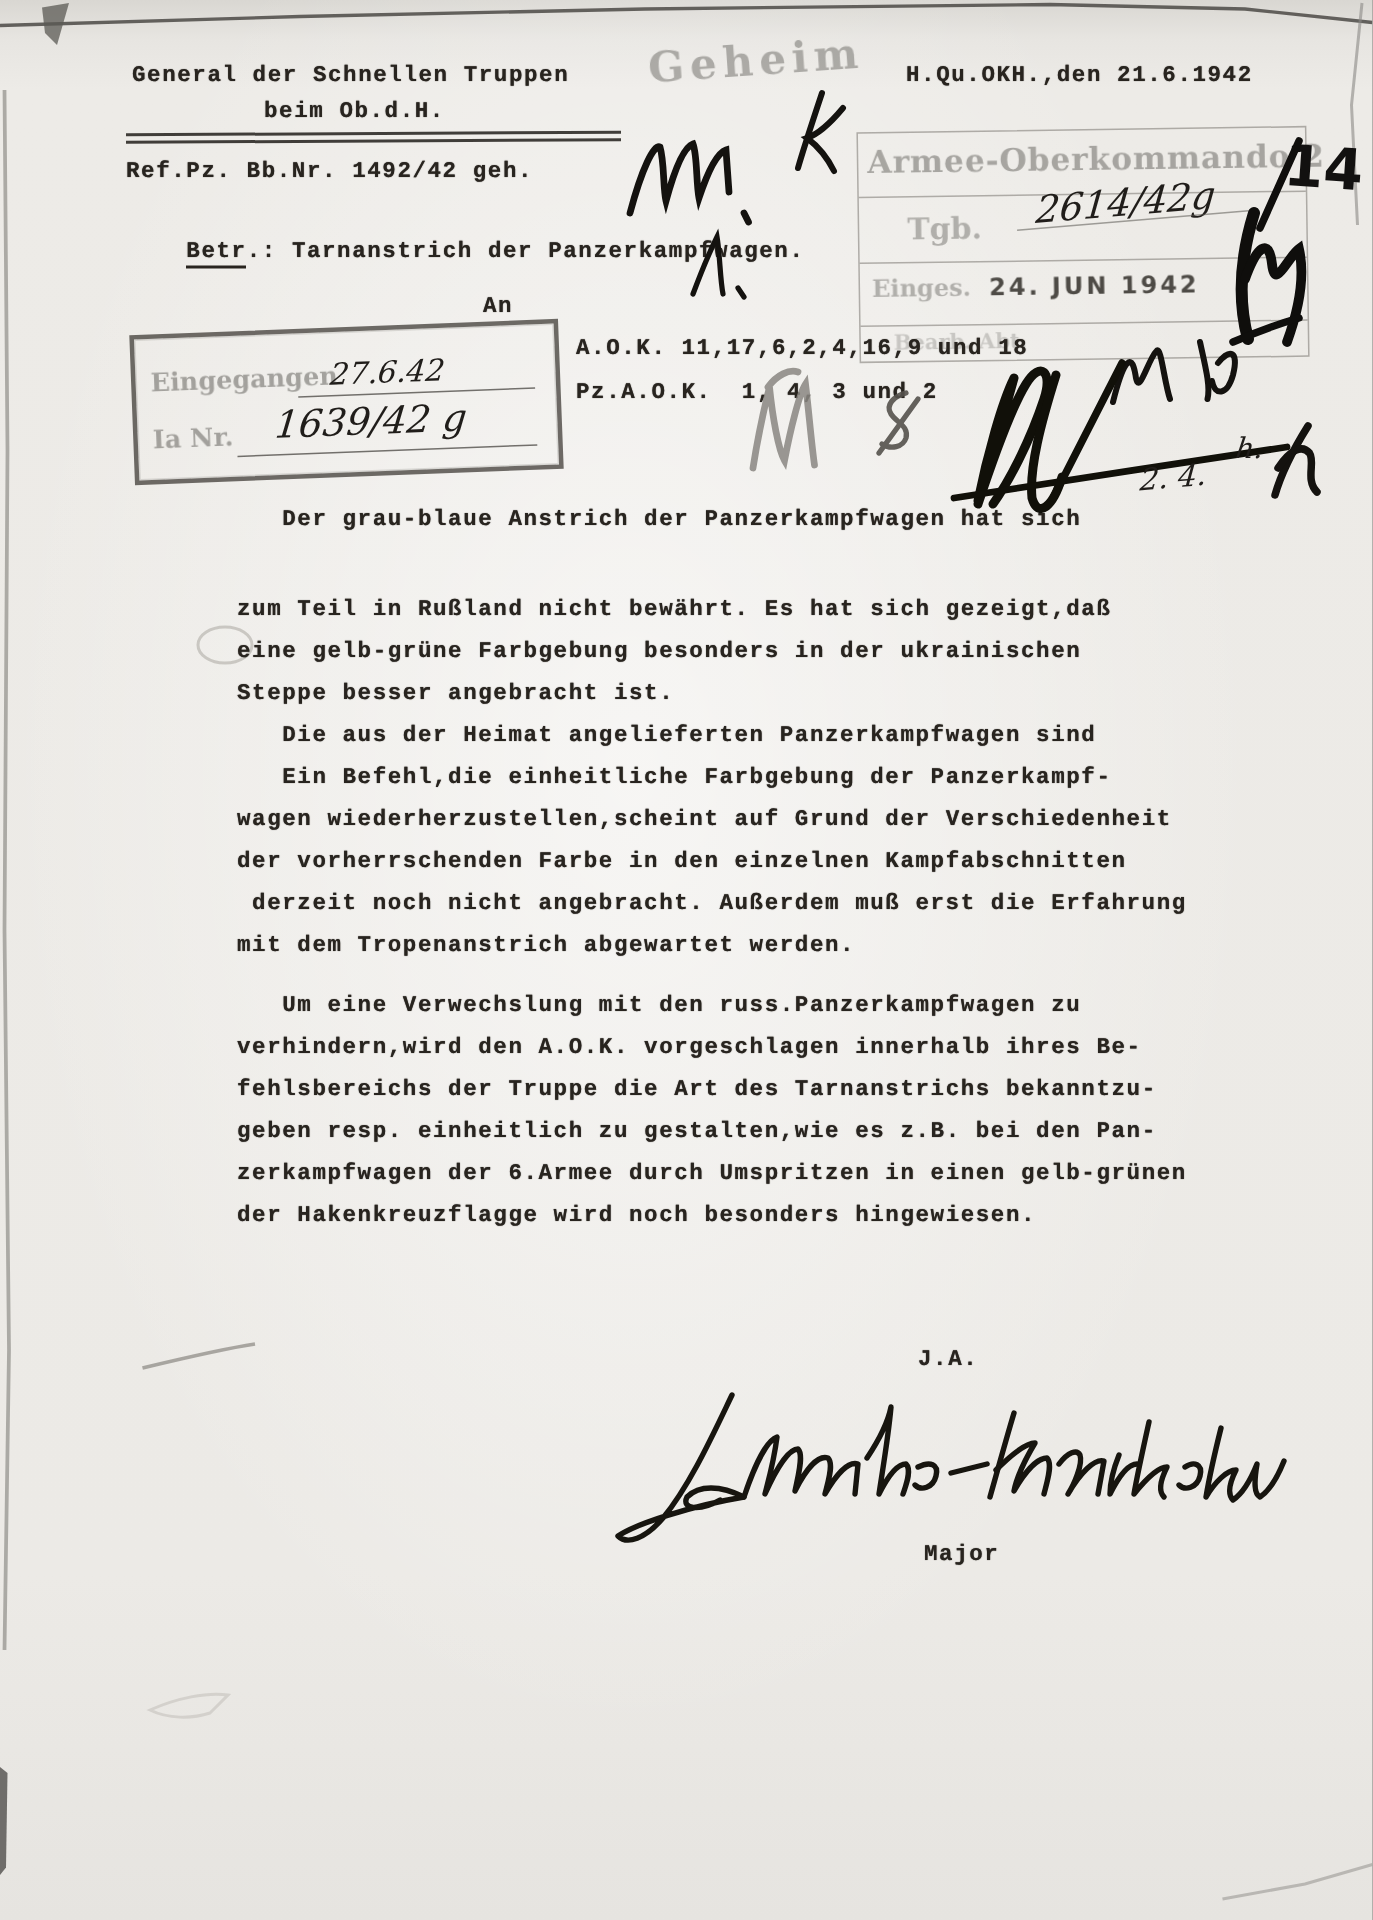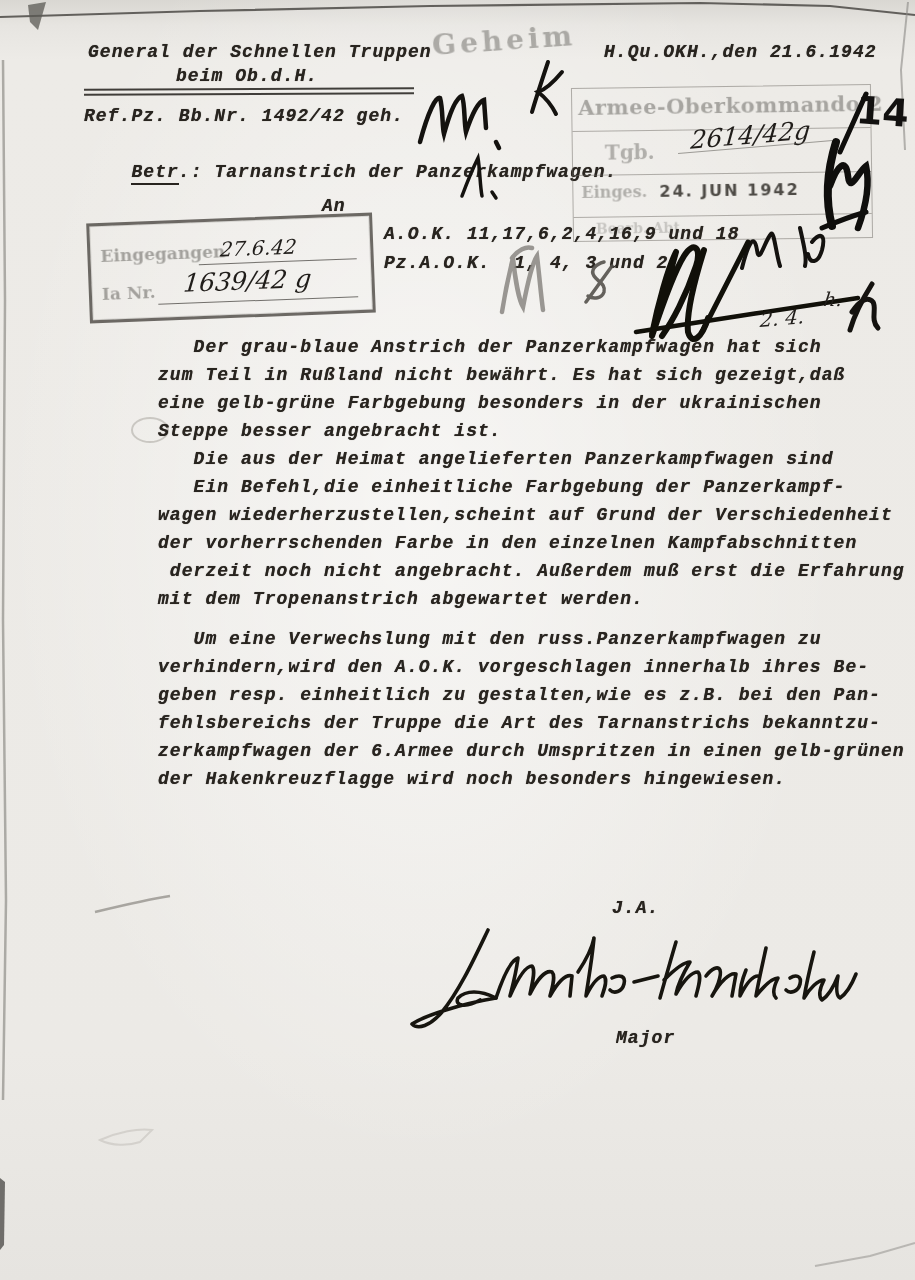--- a/index.html
+++ b/index.html
@@ -7,22 +7,22 @@
     position:relative;width:915px;height:1280px;overflow:hidden;
     background:
       radial-gradient(ellipse at 46% 40%, rgba(255,255,255,.55) 0%, rgba(255,255,255,0) 60%),
       linear-gradient(180deg,#d9d7d2 0px,#e7e5e1 26px,#edebe7 60px,#eceae6 82%,#e6e4e0 100%);
     font-family:"Liberation Sans",sans-serif;
   }
   .abs{position:absolute;}
   
   .type{
     font-family:"Liberation Mono","DejaVu Sans Mono",monospace;
-    font-size:18px;font-weight:bold;letter-spacing:1.05px;color:#28241f;
-    white-space:pre;text-shadow:0 0 .7px rgba(30,25,20,.8);font-style:italic;
+    font-size:15px;font-weight:bold;letter-spacing:1.05px;color:#28241f;
+    white-space:pre;text-shadow:0 0 .7px rgba(30,25,20,.8);
   }
   
   .stampgrey{
     font-family:"DejaVu Serif","Liberation Serif",serif;font-weight:bold;
     color:rgba(96,93,88,.62);filter:blur(.4px);white-space:nowrap;
   }
   
   .hand{
     font-family:"DejaVu Serif","Liberation Serif",serif;font-style:italic;
     color:#201d1a;transform:skewX(-8deg);white-space:nowrap;
@@ -94,33 +94,33 @@
     <div class="abs stampline" style="left:66px;top:80px;width:200px;border-bottom-color:rgba(60,57,52,.7);"></div>
     <div class="abs hand" style="left:92px;top:46px;font-size:25px;">1639/42 g</div>
   </div>
 
   <div class="abs type" style="left:322px;top:196px;">An</div>
   <div class="abs type" style="left:384px;top:224px;">A.O.K. 11,17,6,2,4,16,9 und 18</div>
   <div class="abs type" style="left:384px;top:253px;">Pz.A.O.K.  1, 4, 3 und 2</div>
 
   <div class="abs" style="left:158px;top:333px;">
     <div class="type" style="line-height:28px;">   Der grau-blaue Anstrich der Panzerkampfwagen hat sich</div>
-    <div class="type" style="line-height:28px;">zum Teil in Rußland nicht bewährt. Es hat sich gezeigt,daß</div>
+    <div class="type" style="line-height:28px;margin-top:32px;">zum Teil in Rußland nicht bewährt. Es hat sich gezeigt,daß</div>
     <div class="type" style="line-height:28px;">eine gelb-grüne Farbgebung besonders in der ukrainischen</div>
     <div class="type" style="line-height:28px;">Steppe besser angebracht ist.</div>
     <div class="type" style="line-height:28px;">   Die aus der Heimat angelieferten Panzerkampfwagen sind</div>
     <div class="type" style="line-height:28px;">   Ein Befehl,die einheitliche Farbgebung der Panzerkampf-</div>
     <div class="type" style="line-height:28px;">wagen wiederherzustellen,scheint auf Grund der Verschiedenheit</div>
     <div class="type" style="line-height:28px;">der vorherrschenden Farbe in den einzelnen Kampfabschnitten</div>
     <div class="type" style="line-height:28px;text-align:right;">derzeit noch nicht angebracht. Außerdem muß erst die Erfahrung</div>
     <div class="type" style="line-height:28px;">mit dem Tropenanstrich abgewartet werden.</div>
     <div class="type" style="line-height:28px;margin-top:12px;">   Um eine Verwechslung mit den russ.Panzerkampfwagen zu</div>
     <div class="type" style="line-height:28px;">verhindern,wird den A.O.K. vorgeschlagen innerhalb ihres Be-</div>
+    <div class="type" style="line-height:28px;">fehlsbereichs der Truppe die Art des Tarnanstrichs bekanntzu-</div>
     <div class="type" style="line-height:28px;">geben resp. einheitlich zu gestalten,wie es z.B. bei den Pan-</div>
-    <div class="type" style="line-height:28px;">fehlsbereichs der Truppe die Art des Tarnanstrichs bekanntzu-</div>
     <div class="type" style="line-height:28px;">zerkampfwagen der 6.Armee durch Umspritzen in einen gelb-grünen</div>
     <div class="type" style="line-height:28px;">der Hakenkreuzflagge wird noch besonders hingewiesen.</div>
   </div>
 
   <div class="abs type" style="left:612px;top:898px;">J.A.</div>
 
   <svg class="abs" style="left:400px;top:912px;" width="470" height="130" viewBox="0 0 470 130" aria-label="Schneider-Kostalski">
     <g fill="none" stroke="#17150f" stroke-width="3.6" stroke-linecap="round" stroke-linejoin="round">
       <path d="M88,18 C75,45 60,78 42,100 C30,114 18,118 12,112 C24,104 60,92 96,86 C80,78 66,78 58,86 C54,94 66,96 80,88"></path>
       <path d="M96,86 C104,62 112,48 118,46 C116,62 112,76 110,84 C118,66 126,54 132,54 C136,58 132,72 130,82 C138,66 146,58 152,60 C156,64 152,76 150,84 C158,70 166,62 172,64 L170,84"></path>

